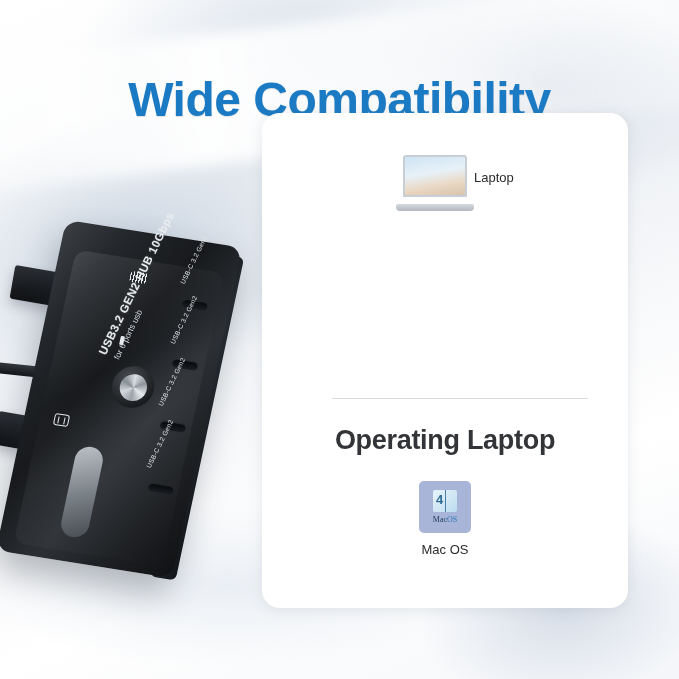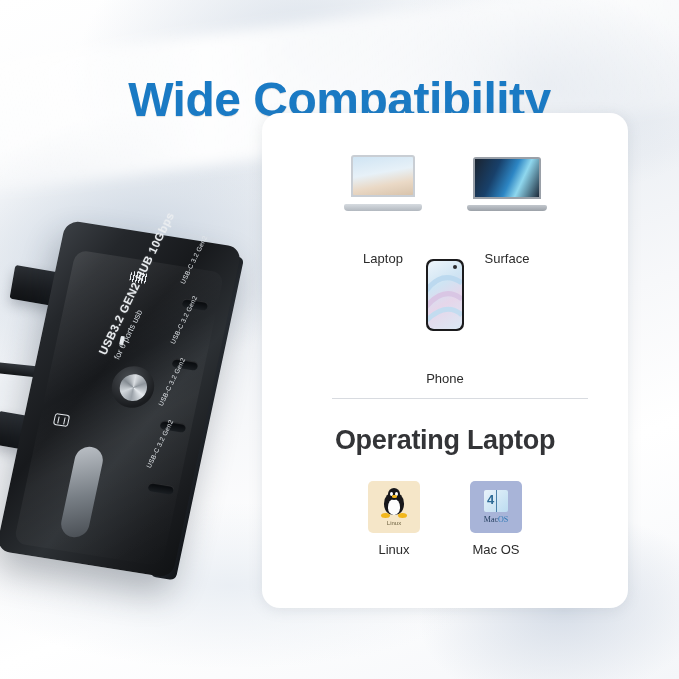--- a/index.html
+++ b/index.html
@@ -88,23 +88,21 @@
     position: absolute;
     display: flex;
     justify-content: center;
   }
   .row-top  { left: 0; right: 0; top: 22px; gap: 26px; }
   .row-mid  { left: 0; right: 0; top: 142px; gap: 40px; }
 
   .device {
     width: 98px;
     display: flex;
-    flex-direction: column;
     align-items: center;
-    gap: 32px;
   }
   .device-art {
     height: 76px;
     display: flex;
     align-items: flex-end;
     justify-content: center;
   }
   .device-label {
     margin-top: 8px;
     font-size: 13px;
@@ -447,78 +445,36 @@
             <div class="lid">
                 <div class="scr"></div>
               </div>
             <div class="base"></div>
           </div>
         </div>
         <div class="device-label">Laptop</div>
       </div>
 
 
-      <div class="device">
-        <div class="device-art">
-          <div class="slap">
-            <div class="lid">
-                <div class="scr"></div>
-              </div>
-            <div class="base"></div>
-          </div>
-        </div>
-        <div class="device-label">Surface</div>
-      </div>
 
     </div>
 
     <div class="device-grid-row row-mid">
 
 
-      <div class="device">
-        <div class="device-art">
-          <div class="phone">
-            <div class="scr">
-              <svg width="34" height="68" viewBox="0 0 34 68">
-                <path d="M-2 30 Q14 8 34 22" stroke="#bcd9ef" stroke-width="5" fill="none"></path>
-                <path d="M-2 46 Q16 24 34 38" stroke="#d9c6e4" stroke-width="5" fill="none"></path>
-                <path d="M-2 60 Q18 40 34 54" stroke="#c3dcf0" stroke-width="5" fill="none"></path>
-              </svg>
-              <div class="punch"></div>
-            </div>
-          </div>
-        </div>
-        <div class="device-label">Phone</div>
-      </div>
 
     </div>
 
     <div class="divider"></div>
 
     <div class="os-title">Operating Laptop</div>
 
     <div class="os-row">
 
 
-      <div class="os-item">
-        <div class="os-tile" style="background:#f5e6c8;">
-          <div class="tux">
-            <div class="footL"></div>
-              <div class="footR"></div>
-            <div class="body"></div>
-            <div class="belly"></div>
-            <div class="head"></div>
-            <div class="eyeL"></div>
-              <div class="eyeR"></div>
-            <div class="beak"></div>
-          </div>
-          <div class="tux-word">Linux</div>
-        </div>
-        <div class="os-label">Linux</div>
-      </div>
 
       <div class="os-item">
         <div class="os-tile" style="background:#a8b4d8;">
           <div class="finder">
             <div class="split"></div>
             <div class="face">4</div>
           </div>
           <div class="mac-word"><span>Mac</span><span class="os">OS</span></div>
         </div>
         <div class="os-label">Mac OS</div>

